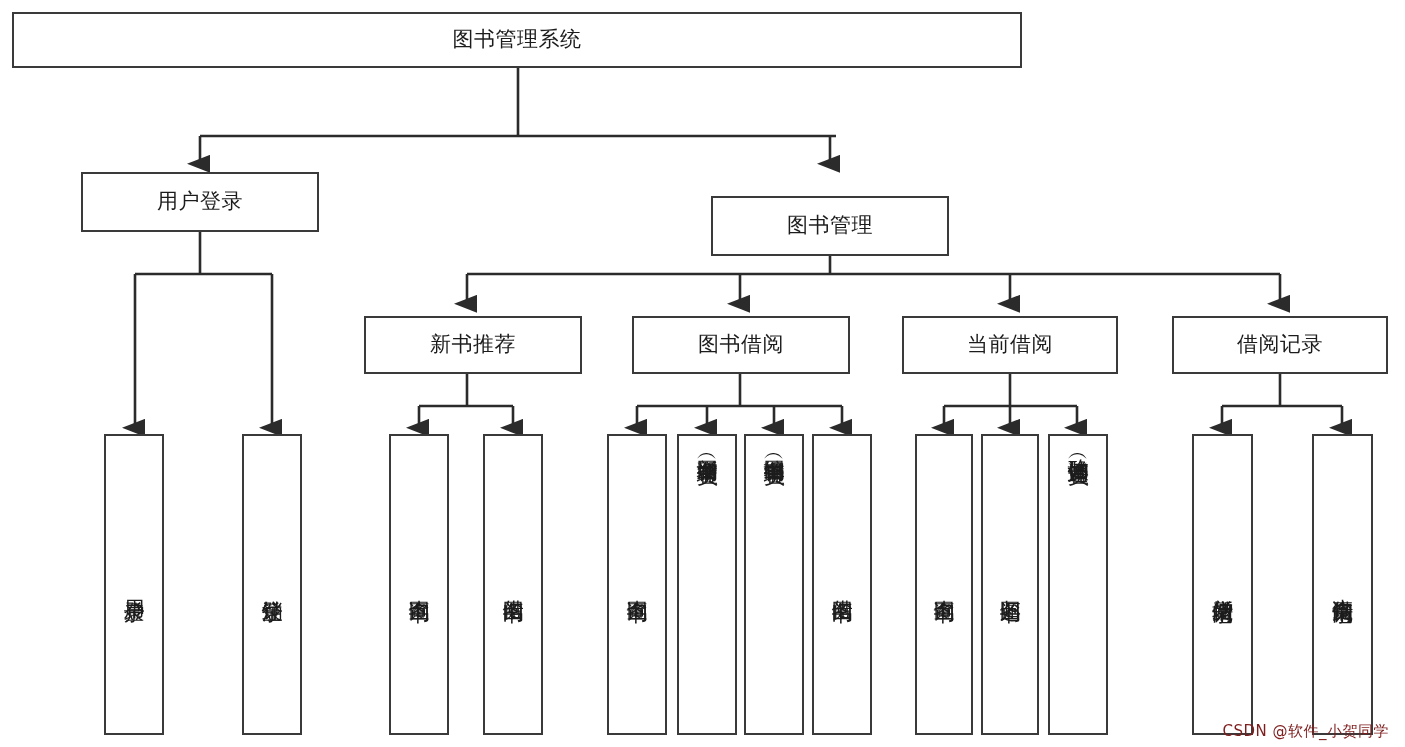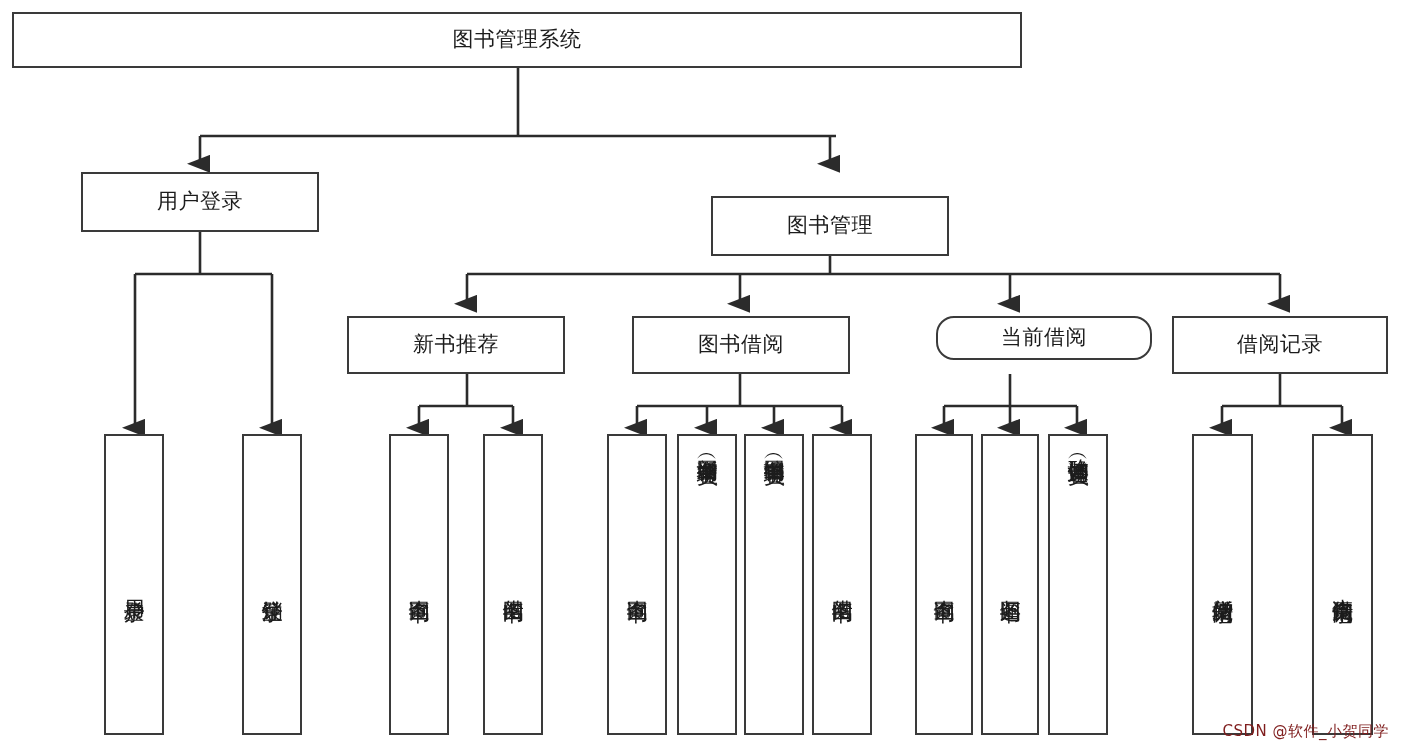--- a/index.html
+++ b/index.html
@@ -126,27 +126,27 @@
     <span class="label">图书管理系统</span>
   </div>
 
   <div class="node horiz" style="left:81px; top:172px; width:238px; height:60px;">
     <span class="label">用户登录</span>
   </div>
   <div class="node horiz" style="left:711px; top:172px; width:238px; height:60px;margin-top:24px;">
     <span class="label">图书管理</span>
   </div>
 
-  <div class="node horiz" style="left:347px; top:316px; width:218px; height:58px;">
+  <div class="node horiz" style="left:364px; top:316px; width:218px; height:58px;">
     <span class="label">新书推荐</span>
   </div>
   <div class="node horiz" style="left:632px; top:316px; width:218px; height:58px;">
     <span class="label">图书借阅</span>
   </div>
-  <div class="node horiz" style="left:936px; top:316px; width:216px; height:44px;border-radius:18px;">
+  <div class="node horiz" style="left:902px; top:316px; width:216px; height:58px;">
     <span class="label">当前借阅</span>
   </div>
   <div class="node horiz" style="left:1172px; top:316px; width:216px; height:58px;">
     <span class="label">借阅记录</span>
   </div>
 
   <div class="node vert centered" style="left:104px; top:434px; width:60px; height:301px;">
     <span class="label">用户登录</span>
   </div>
   <div class="node vert centered" style="left:242px; top:434px; width:60px; height:301px;">

